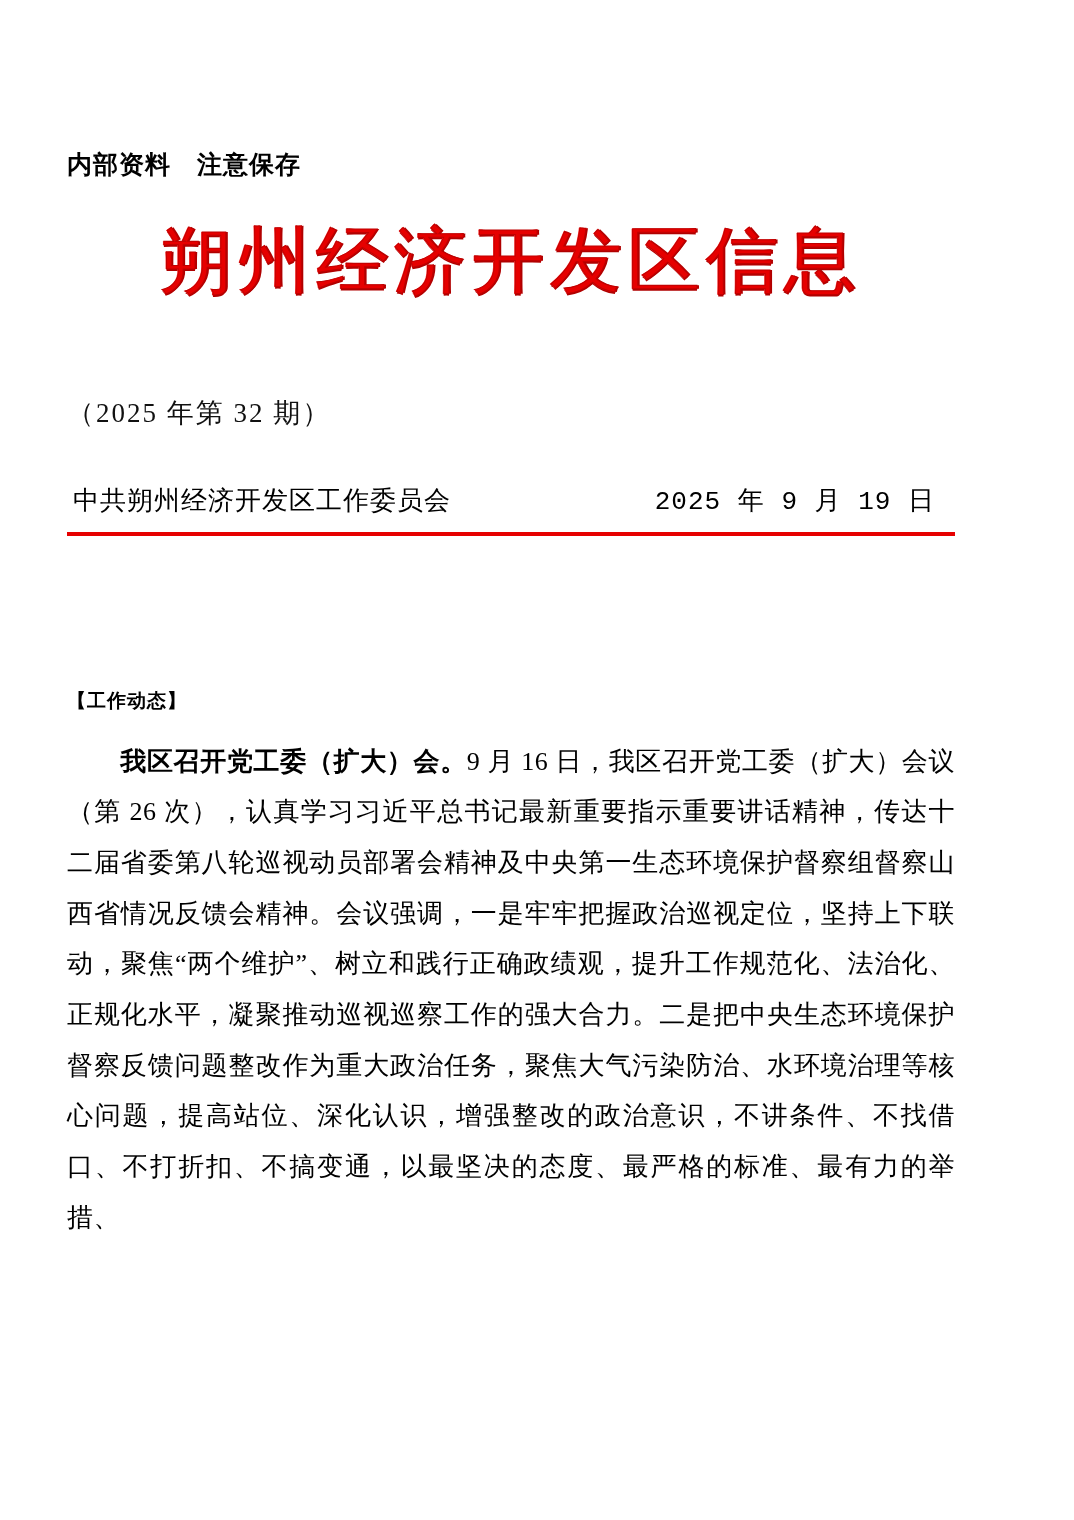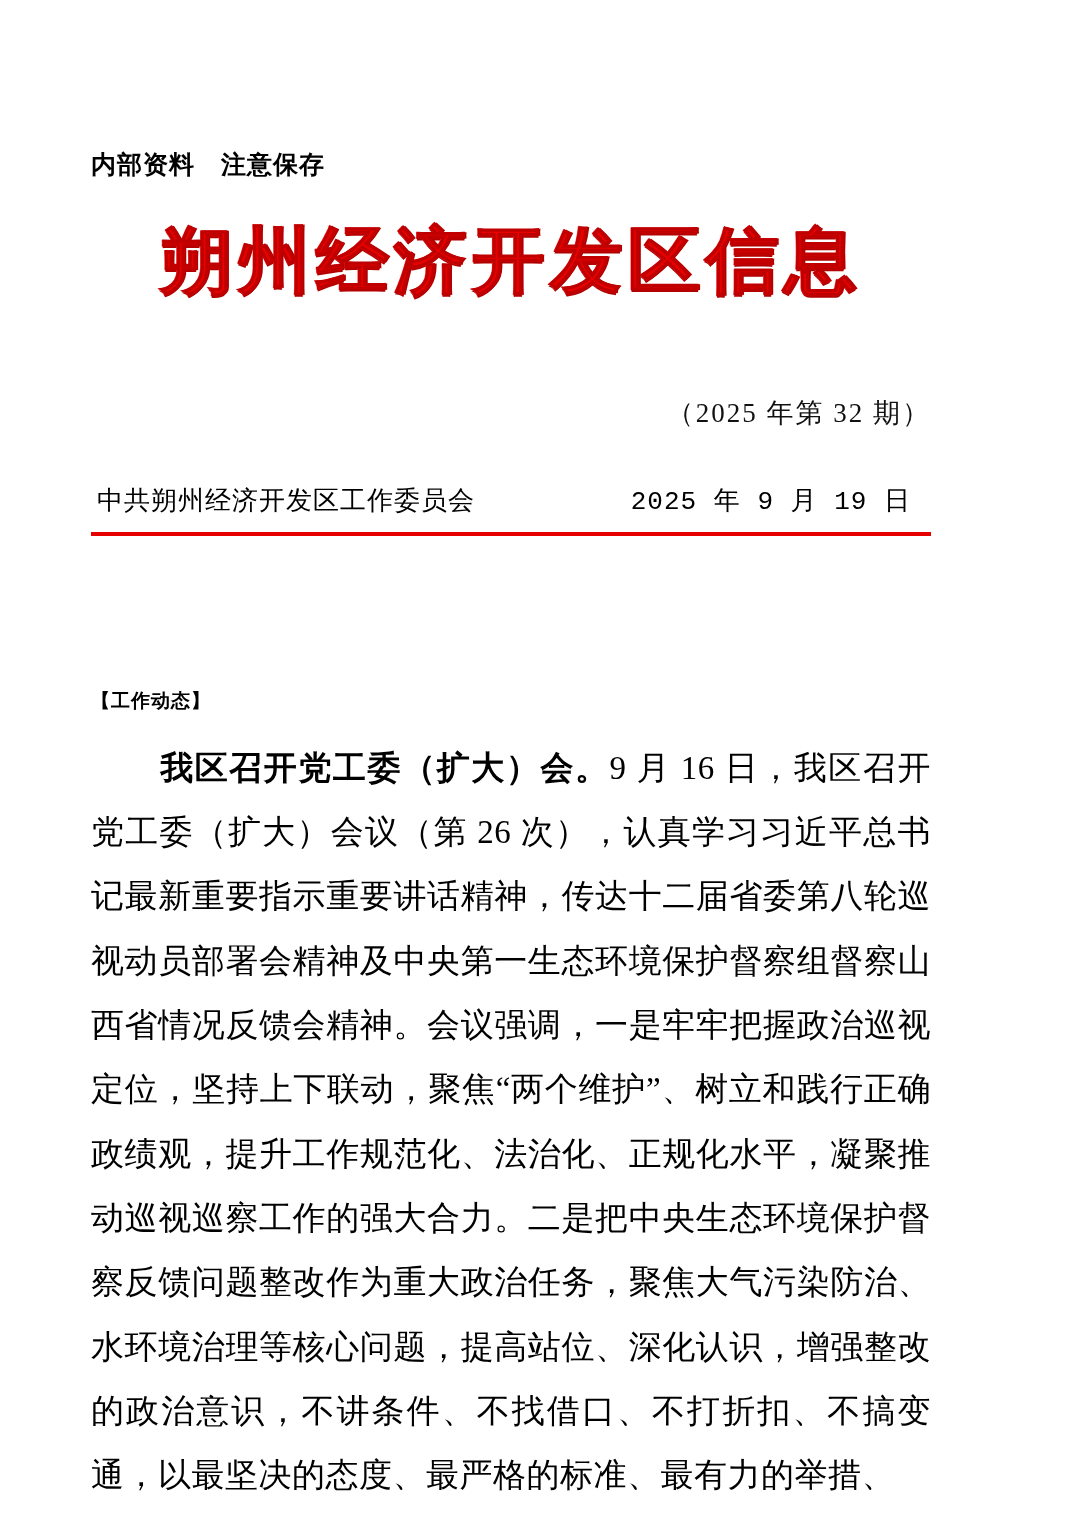--- a/index.html
+++ b/index.html
@@ -14,52 +14,52 @@
     color: #000000;
     position: relative;
     overflow: hidden;
   }
   .page {
     position: absolute;
     left: 0; top: 0;
     width: 1022px;
     height: 1520px;
     box-sizing: border-box;
-    padding: 0 91px;
+    padding: 0 67px;
   }
 
   .internal-note {
     margin-top: 148px;
     font-family: "DejaVu Sans", sans-serif;
     font-weight: bold;
     font-size: 25px;
     letter-spacing: 1px;
     white-space: pre;
     color: #000;
   }
 
   .masthead {
     margin-top: 42px;
     text-align: center;
     font-family: "DejaVu Sans", sans-serif;
-    font-weight: bold;
+    font-weight: normal;
     font-size: 72px;
     line-height: 1.05;
     color: #e60000;
     letter-spacing: 6px;
     text-shadow:
       2px 0 0 #b00000,
       -1px 0 0 #ff3b3b,
       0 2px 0 #b00000;
     -webkit-text-stroke: 1px #c00000;
   }
 
   .issue-line {
     margin-top: 96px;
-    text-align: right;
+    text-align: left;
     font-size: 27px;
     letter-spacing: 2px;
     color: #111;
   }
 
   .meta-row {
     margin-top: 52px;
     display: flex;
     justify-content: space-between;
     align-items: center;
@@ -80,21 +80,21 @@
   .section-title {
     margin-top: 152px;
     font-family: "DejaVu Sans", sans-serif;
     font-weight: bold;
     font-size: 19px;
     letter-spacing: 1px;
   }
 
   .body-text {
     margin-top: 22px;
-    font-size: 33px;
+    font-size: 26px;
     line-height: 1.95;
     text-align: justify;
     text-justify: inter-ideograph;
     letter-spacing: 0.5px;
   }
   .body-text .indent { display: inline; }
   .lead {
     font-family: "DejaVu Sans", sans-serif;
     font-weight: bold;
   }

